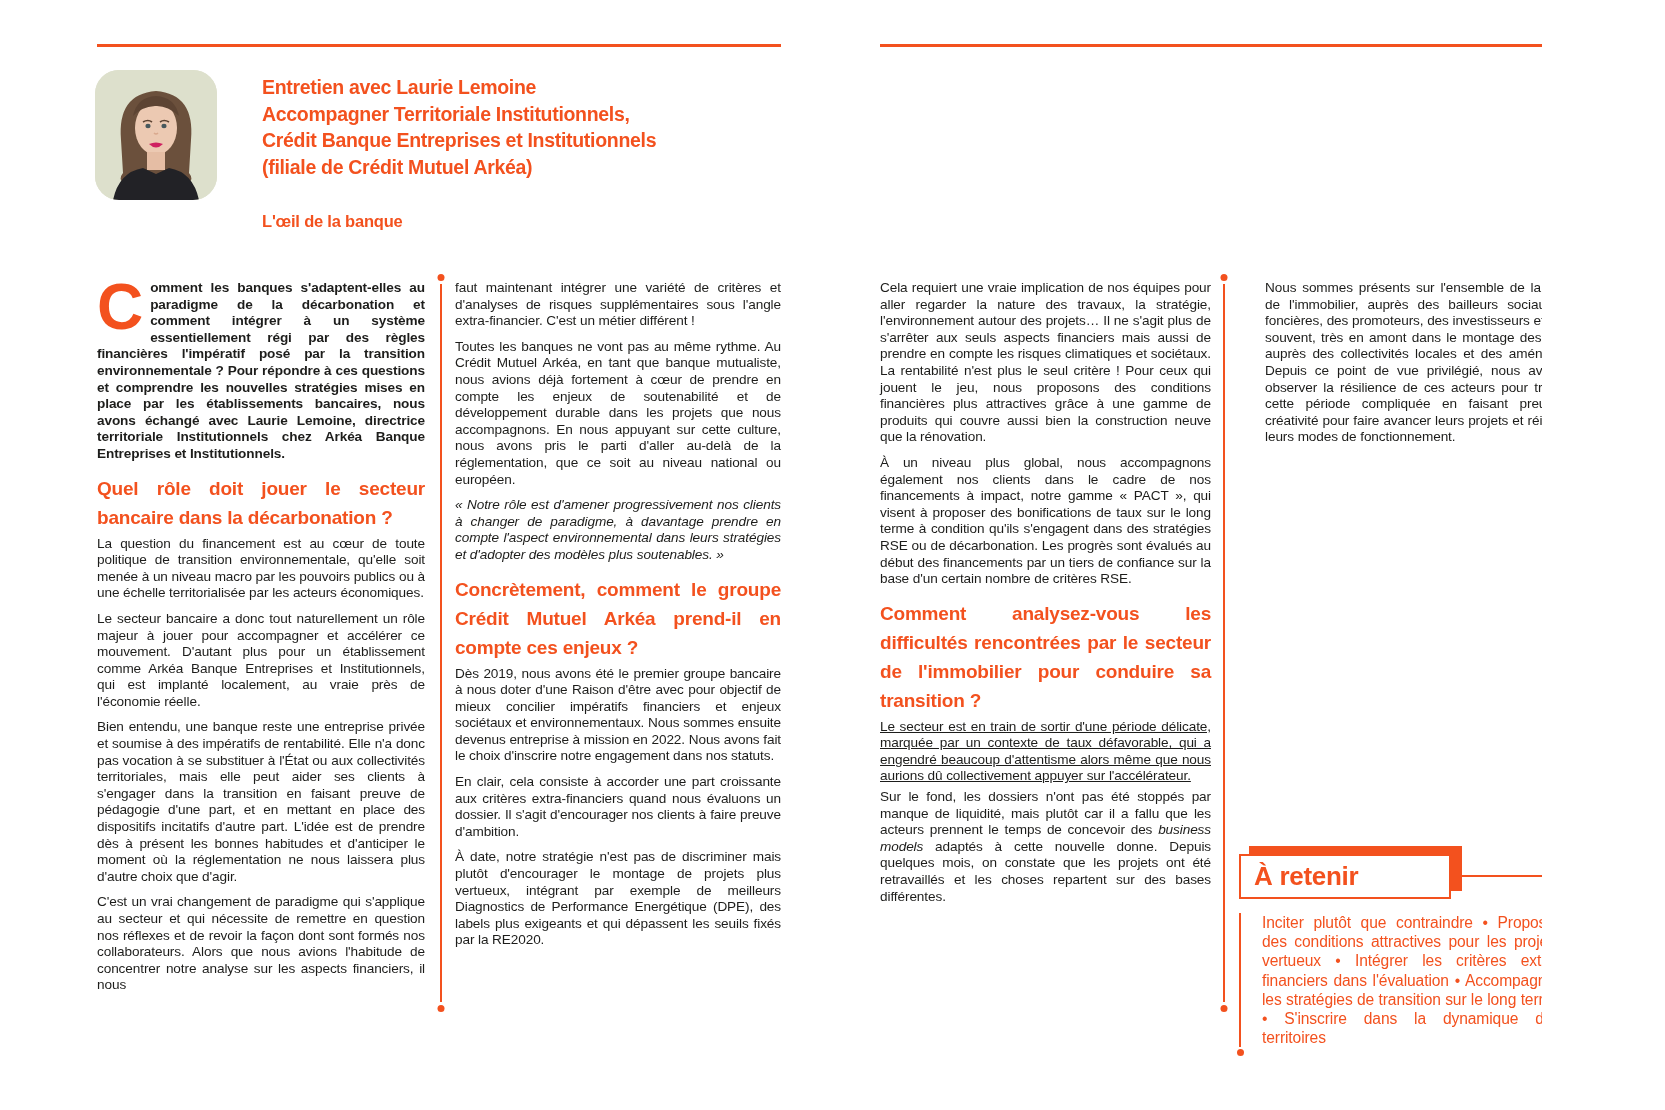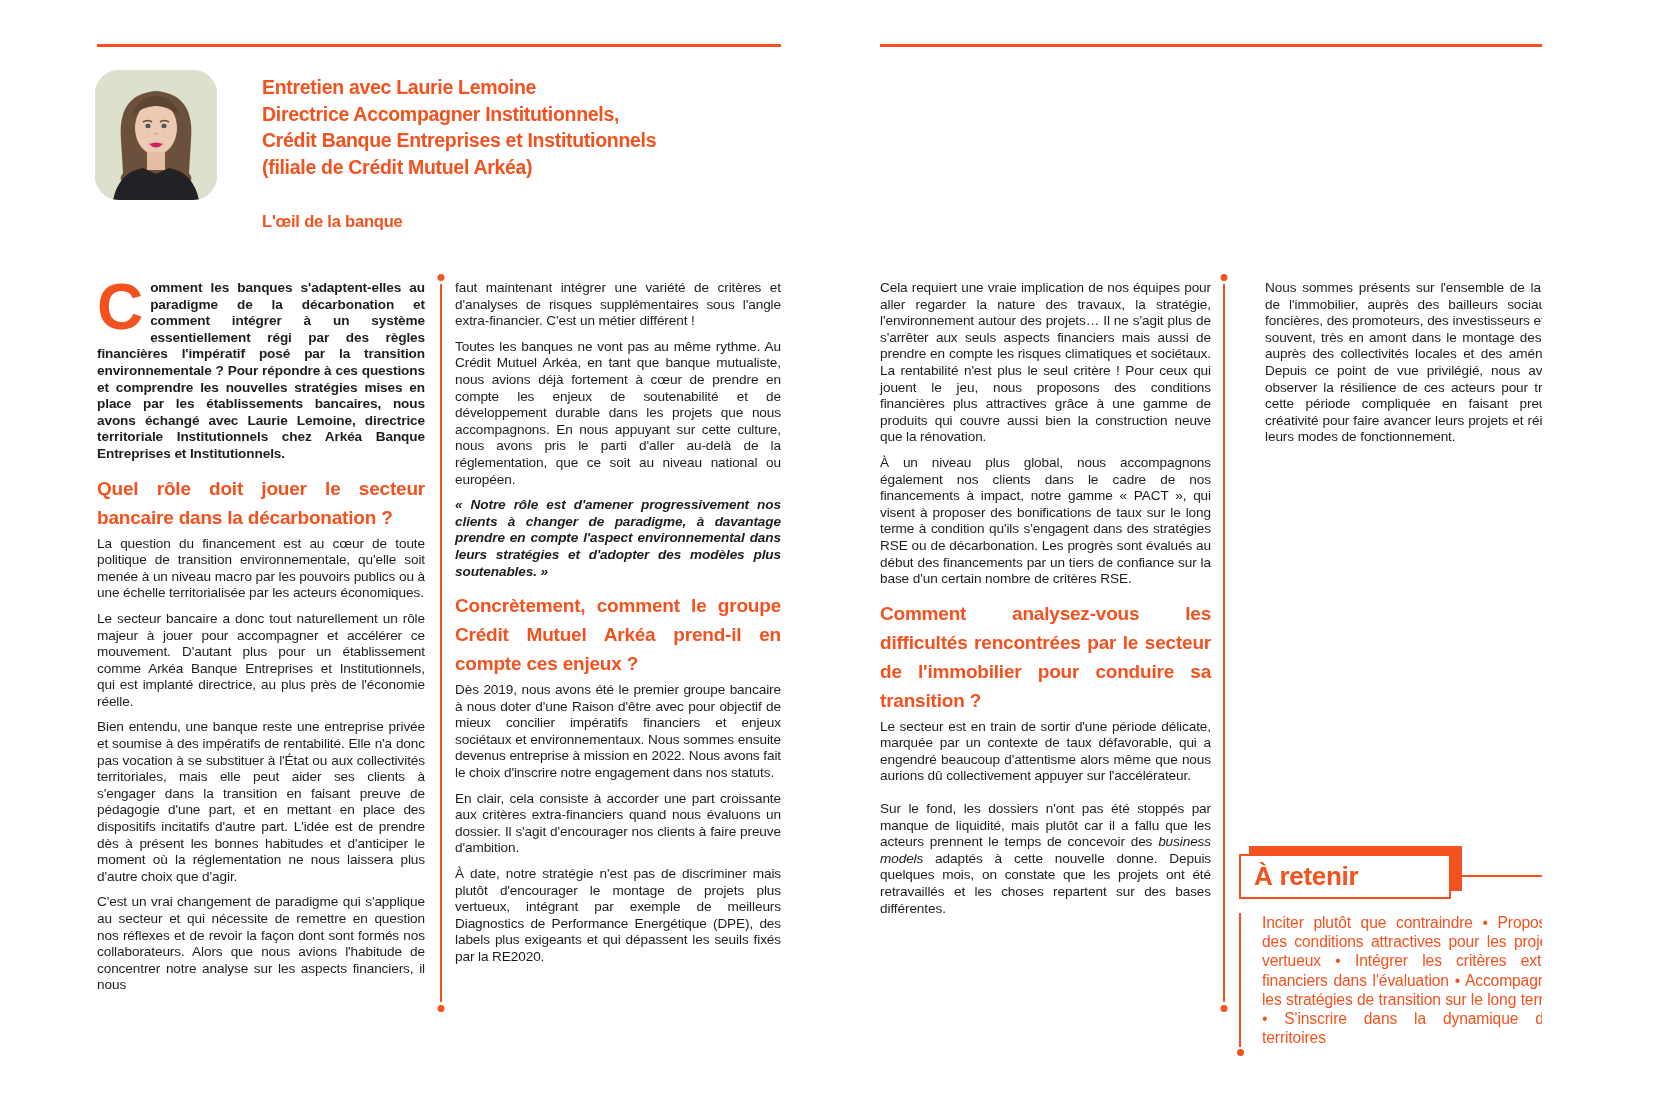--- a/index.html
+++ b/index.html
@@ -20,25 +20,25 @@
   .header-text { position:absolute; left:262px; top:74px; width:520px; }
   .title-line { color:var(--orange); font-weight:700; font-size:19.5px; line-height:26.5px; letter-spacing:-0.3px; }
   .subtitle { color:var(--orange); font-weight:700; font-size:16.5px; margin-top:32px; letter-spacing:-0.2px; }
 
   .col { position:absolute; top:280px; font-size:13.6px; line-height:16.6px; text-align:justify; letter-spacing:-0.1px; }
   .col-1 { left:97px;  width:328px; }
   .col-2 { left:455px; width:326px; }
   .col-3 { left:880px; width:331px; }
   .col-4 { left:1265px; width:322px; }
   .col p { margin:0 0 9px; }
-  .col p.nogap { margin-bottom:16px; }
+  .col p.nogap { margin-bottom:4px;text-decoration:underline; }
   .intro { font-weight:700; }
   .dropcap { float:left; color:var(--orange); font-weight:700; font-size:64px; line-height:49px; margin:3px 7px 0 0; }
   .heading { color:var(--orange); font-weight:700; font-size:19px; line-height:29px; text-align:justify; margin:11px 0 4px; letter-spacing:-0.2px; }
-  .quote { font-weight:700; font-style:italic; }
+  .quote { font-weight:400; font-style:italic; }
   .italic { font-style:italic; }
 
   .vsep { position:absolute; top:284px; width:2px; height:718px; background:var(--orange); }
   .vsep.one { left:440px; }
   .vsep.two { left:1223px; }
   .vsep::before,.vsep::after { content:""; position:absolute; left:50%; transform:translateX(-50%);
     width:7px; height:7px; border-radius:50%; background:var(--orange); }
   .vsep::before { top:-10px; }
   .vsep::after { bottom:-10px; }
 
@@ -76,32 +76,32 @@
       <path d="M59 63 Q61 65 63 63" stroke="#d9a98e" stroke-width="1.5" fill="none"></path>
       <path d="M54 74 Q61 71 68 74 Q61 81 54 74 Z" fill="#cf2160"></path>
       <rect x="52" y="82" width="18" height="18" fill="#e5bda4"></rect>
       <path d="M18 130 Q24 102 48 98 L61 104 L74 98 Q98 102 104 130 Z" fill="#222226"></path>
     </svg>
   </div>
 
   <div class="header-text">
     <div>
       <div class="title-line">Entretien avec Laurie Lemoine</div>
-      <div class="title-line">Directrice Accompagner Institutionnels,</div>
+      <div class="title-line">Accompagner Territoriale Institutionnels,</div>
       <div class="title-line">Crédit Banque Entreprises et Institutionnels</div>
       <div class="title-line">(filiale de Crédit Mutuel Arkéa)</div>
     </div>
     <div class="subtitle">L'œil de la banque</div>
   </div>
 
   <div class="col col-1">
     <p class="intro"><span class="dropcap">C</span><span>omment les banques s'adaptent-elles au paradigme de la décarbonation et comment intégrer à un système essentiellement régi par des règles financières l'impératif posé par la transition environnementale ? Pour répondre à ces questions et comprendre les nouvelles stratégies mises en place par les établissements bancaires, nous avons échangé avec Laurie Lemoine, directrice territoriale Institutionnels chez Arkéa Banque Entreprises et Institutionnels.</span></p>
     <h3 class="heading">Quel rôle doit jouer le secteur bancaire dans la décarbonation ?</h3>
     <p>La question du financement est au cœur de toute politique de transition environnementale, qu'elle soit menée à un niveau macro par les pouvoirs publics ou à une échelle territorialisée par les acteurs économiques.</p>
-    <p>Le secteur bancaire a donc tout naturellement un rôle majeur à jouer pour accompagner et accélérer ce mouvement. D'autant plus pour un établissement comme Arkéa Banque Entreprises et Institutionnels, qui est implanté directrice, au plus près de l'économie réelle.</p>
+    <p>Le secteur bancaire a donc tout naturellement un rôle majeur à jouer pour accompagner et accélérer ce mouvement. D'autant plus pour un établissement comme Arkéa Banque Entreprises et Institutionnels, qui est implanté localement, au vraie près de l'économie réelle.</p>
     <p>Bien entendu, une banque reste une entreprise privée et soumise à des impératifs de rentabilité. Elle n'a donc pas vocation à se substituer à l'État ou aux collectivités territoriales, mais elle peut aider ses clients à s'engager dans la transition en faisant preuve de pédagogie d'une part, et en mettant en place des dispositifs incitatifs d'autre part. L'idée est de prendre dès à présent les bonnes habitudes et d'anticiper le moment où la réglementation ne nous laissera plus d'autre choix que d'agir.</p>
     <p>C'est un vrai changement de paradigme qui s'applique au secteur et qui nécessite de remettre en question nos réflexes et de revoir la façon dont sont formés nos collaborateurs. Alors que nous avions l'habitude de concentrer notre analyse sur les aspects financiers, il nous</p>
   </div>
 
   <div class="vsep one"></div>
 
   <div class="col col-2">
     <p>faut maintenant intégrer une variété de critères et d'analyses de risques supplémentaires sous l'angle extra-financier. C'est un métier différent !</p>
     <p>Toutes les banques ne vont pas au même rythme. Au Crédit Mutuel Arkéa, en tant que banque mutualiste, nous avions déjà fortement à cœur de prendre en compte les enjeux de soutenabilité et de développement durable dans les projets que nous accompagnons. En nous appuyant sur cette culture, nous avons pris le parti d'aller au-delà de la réglementation, que ce soit au niveau national ou européen.</p>
     <p class="quote">« Notre rôle est d'amener progressivement nos clients à changer de paradigme, à davantage prendre en compte l'aspect environnemental dans leurs stratégies et d'adopter des modèles plus soutenables. »</p>

